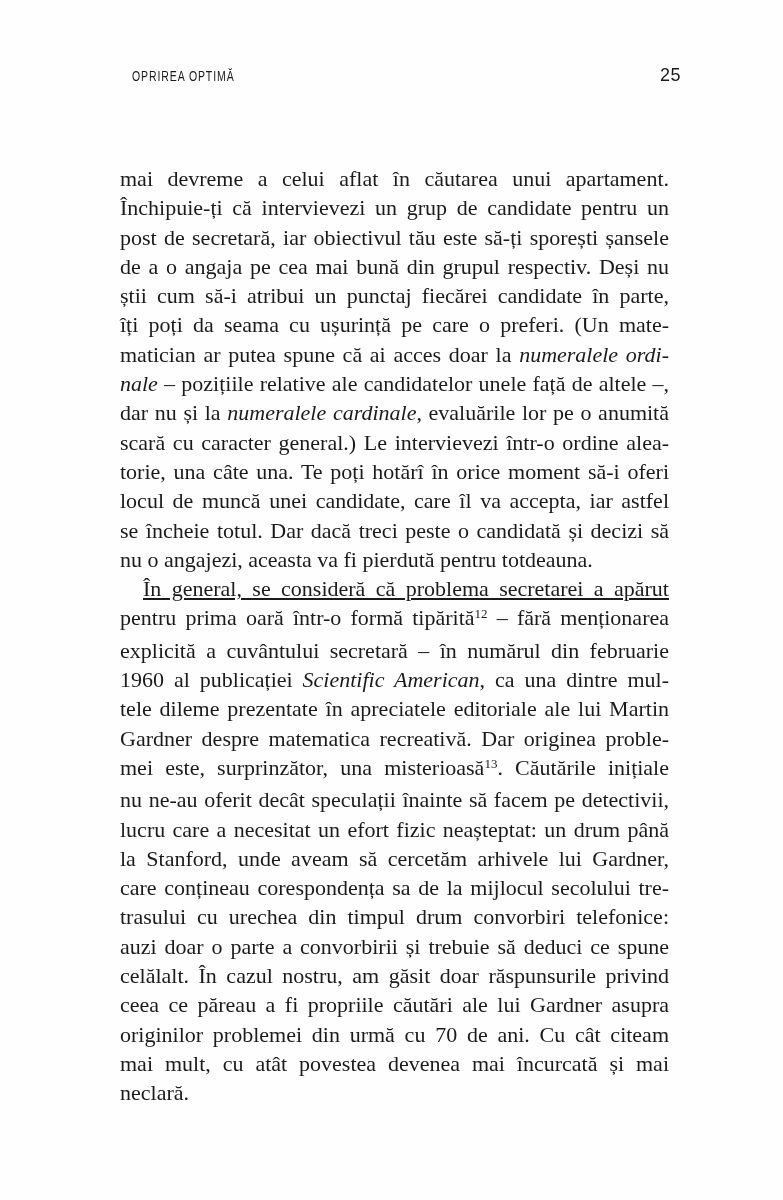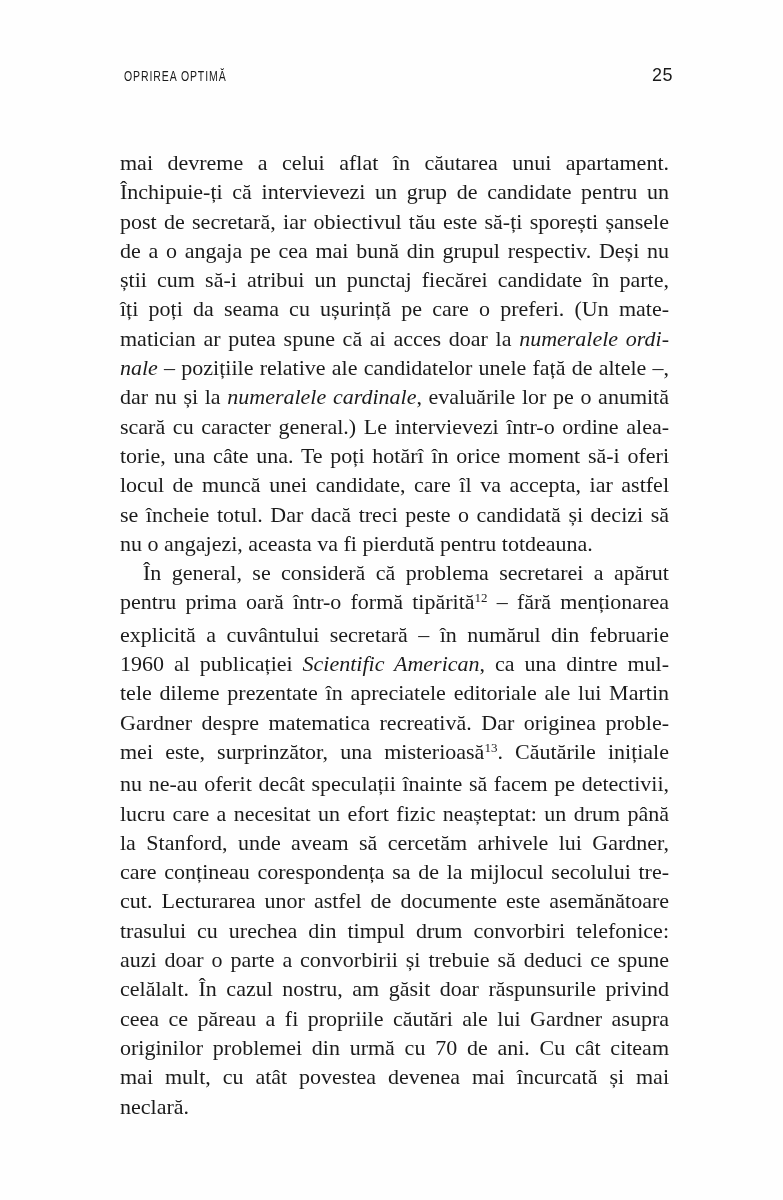--- a/index.html
+++ b/index.html
@@ -10,21 +10,21 @@
   .page {
     position: relative;
     width: 783px;
     height: 1200px;
     background: #fefefe;
     overflow: hidden;
     font-family: "Liberation Serif", serif;
   }
   .running-head {
     position: absolute;
-    left: 124px;
+    left: 132px;
     top: 65px;
     width: 549px;
     display: flex;
     justify-content: space-between;
     align-items: baseline;
     font-family: "Liberation Sans", sans-serif;
     color: #1a1a1a;
   }
   .running-title {
     font-size: 15px;
@@ -33,39 +33,40 @@
     transform: scaleX(0.70);
     transform-origin: left center;
   }
   .page-number {
     font-size: 18px;
     letter-spacing: 0.5px;
   }
   .body-text {
     position: absolute;
     left: 120px;
-    top: 148px;
+    top: 164px;
     width: 549px;
     font-size: 22px;
     line-height: 29.3px;
     color: #1b1b1b;
   }
   .para { margin: 0; }
   .line {
     text-align: justify;
     text-align-last: justify;
     text-justify: inter-word;
     white-space: normal;
   }
   .line.last {
     text-align: left;
     text-align-last: left;
   }
   .line.indent {
     text-indent: 23px;
+    text-decoration: underline;
   }
   .it { font-style: italic; }
   .sup {
     font-size: 13px;
     position: relative;
     top: -7px;
   }
 </style>
 </head>
 <body>
@@ -98,21 +99,20 @@
         <div class="line"><span class="rm">pentru prima oară într-o formă tipărită</span><span class="sup">12</span><span class="rm"> – fără menționarea</span></div>
         <div class="line"><span class="rm">explicită a cuvântului secretară – în numărul din februarie</span></div>
         <div class="line"><span class="rm">1960 al publicației </span><span class="it">Scientific American</span><span class="rm">, ca una dintre mul-</span></div>
         <div class="line"><span class="rm">tele dileme prezentate în apreciatele editoriale ale lui Martin</span></div>
         <div class="line"><span class="rm">Gardner despre matematica recreativă. Dar originea proble-</span></div>
         <div class="line"><span class="rm">mei este, surprinzător, una misterioasă</span><span class="sup">13</span><span class="rm">. Căutările inițiale</span></div>
         <div class="line"><span class="rm">nu ne-au oferit decât speculații înainte să facem pe detectivii,</span></div>
         <div class="line"><span class="rm">lucru care a necesitat un efort fizic neașteptat: un drum până</span></div>
         <div class="line"><span class="rm">la Stanford, unde aveam să cercetăm arhivele lui Gardner,</span></div>
         <div class="line"><span class="rm">care conțineau corespondența sa de la mijlocul secolului tre-</span></div>
-        <div class="line"><span class="rm">cut. Lecturarea unor astfel de documente este asemănătoare</span></div>
         <div class="line"><span class="rm">trasului cu urechea din timpul drum convorbiri telefonice:</span></div>
         <div class="line"><span class="rm">auzi doar o parte a convorbirii și trebuie să deduci ce spune</span></div>
         <div class="line"><span class="rm">celălalt. În cazul nostru, am găsit doar răspunsurile privind</span></div>
         <div class="line"><span class="rm">ceea ce păreau a fi propriile căutări ale lui Gardner asupra</span></div>
         <div class="line"><span class="rm">originilor problemei din urmă cu 70 de ani. Cu cât citeam</span></div>
         <div class="line"><span class="rm">mai mult, cu atât povestea devenea mai încurcată și mai</span></div>
         <div class="line last"><span class="rm">neclară.</span></div>
       </div>
     </div>
 </div>

